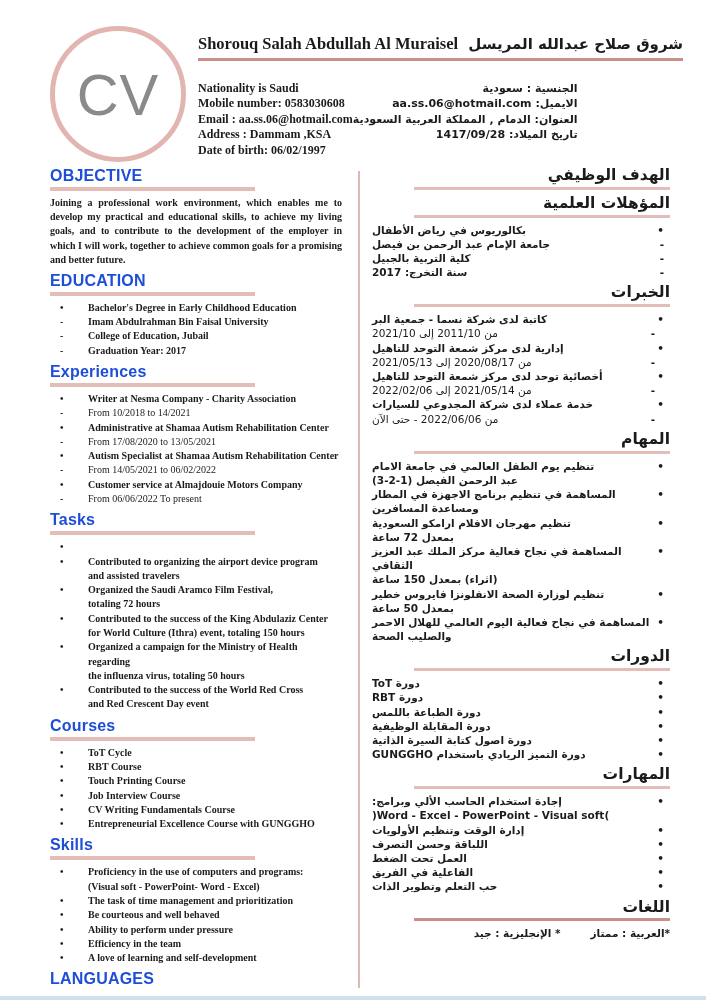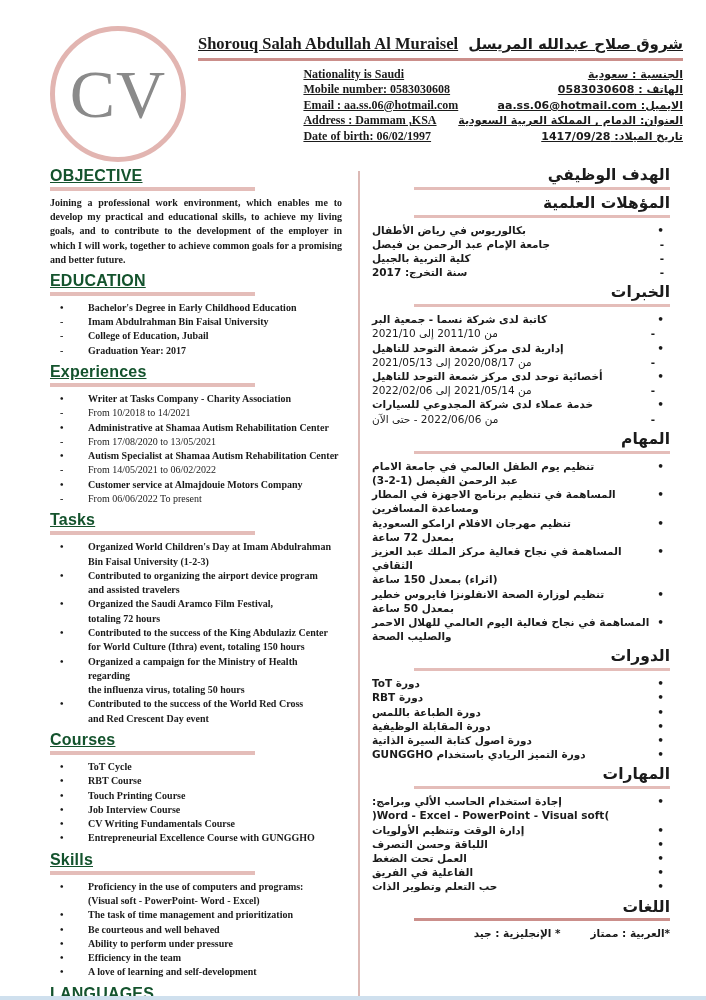--- a/index.html
+++ b/index.html
@@ -12,40 +12,40 @@
     --page-edge-bottom:#cfe0ee;
   }
   html,body{margin:0;padding:0;background:#ffffff;}
   .page{width:706px;height:1000px;background:#ffffff;position:relative;overflow:hidden;color:var(--ink);}
   .page::after{content:"";position:absolute;left:0;right:0;bottom:0;height:4px;background:var(--page-edge-bottom);}
 
   
   .header{display:flex;align-items:flex-start;padding:24px 23px 0 50px;}
   .logo{width:126px;height:126px;border:5px solid var(--logo-ring);border-radius:50%;
         display:flex;align-items:center;justify-content:center;flex-shrink:0;margin-top:2px;background:#fff;}
-  .logo-text{font-family:Liberation Serif, serif;font-size:68px;color:var(--logo-text-color);letter-spacing:1px;}
-  .header-main{flex:1;margin-left:12px;padding-top:10px;min-width:0;text-decoration:underline;}
+  .logo-text{font-family:Liberation Sans, sans-serif;font-size:58px;color:var(--logo-text-color);letter-spacing:1px;}
+  .header-main{flex:1;margin-left:12px;padding-top:10px;min-width:0;}
   .name-row{display:flex;justify-content:space-between;align-items:baseline;}
   .name-en{font:700 16.5px/1.2 "Liberation Serif",serif;}
   .name-ar{font:700 15px/1.2 "DejaVu Sans",sans-serif;direction:rtl;}
   .name-rule{height:3px;background:var(--accent-dark);margin-top:4px;}
-  .contact-row{display:flex;justify-content:flex-end;margin-top:6px;}
+  .contact-row{display:flex;justify-content:flex-start;margin-top:20px;}
   .contact-en .c-line{font:700 12px/15.5px "Liberation Serif",serif;}
   .contact-ar{direction:rtl;text-align:right;}
   .contact-ar .c-line{font:700 11px/15.5px "DejaVu Sans",sans-serif;}
 
   
   .bodygrid{display:flex;align-items:stretch;padding:5px 36px 0 50px;}
   .col-en{width:292px;flex-shrink:0;}
   .vdivider{width:2px;background:var(--divider);margin:4px 12px 0 16px;}
   .col-ar{flex:1;direction:rtl;min-width:0;}
 
   .section{margin-top:5px;}
   .section:first-child{margin-top:0;}
-  .h-en{font:700 16px/1.12 "Liberation Sans",sans-serif;color:#14532d;letter-spacing:.2px;text-decoration:underline;}
+  .h-en{font:700 16px/1.12 "Liberation Sans",sans-serif;color:#1d4ed8;letter-spacing:.2px;}
   .h-ar{font:700 15.5px/1.15 "DejaVu Sans",sans-serif;}
   .u-line{height:4px;background:var(--accent-light);margin:2px 0 5px;}
   .col-en .u-line{width:205px;}
   .col-ar .u-line{width:86%;height:3px;}
   .u-line.dark{background:var(--accent-dark);}
 
   .para-en{font:700 10px/14.2px "Liberation Serif",serif;text-align:justify;}
   .para-ar{font:700 10.5px/14.2px "DejaVu Sans",sans-serif;text-align:justify;}
 
   .item{display:flex;}
@@ -78,21 +78,20 @@
       <div class="contact-row">
         <div class="contact-en">
           <div class="c-line">Nationality is Saudi</div>
           <div class="c-line">Mobile number: 0583030608</div>
           <div class="c-line">Email : aa.ss.06@hotmail.com</div>
           <div class="c-line">Address : Dammam ,KSA</div>
           <div class="c-line">Date of birth: 06/02/1997</div>
         </div>
         <div class="contact-ar">
           <div class="c-line">الجنسية : سعودية</div>
-          <div class="c-line">الهاتف : 0583030608</div>
           <div class="c-line">الايميل: aa.ss.06@hotmail.com</div>
           <div class="c-line">العنوان: الدمام , المملكة العربية السعودية</div>
           <div class="c-line">تاريخ الميلاد: 1417/09/28</div>
         </div>
       </div>
     </div>
   </div>
 
   <div class="bodygrid">
     <div class="col-en" id="col-en">
@@ -119,21 +118,21 @@
           <div class="item">
             <span class="marker">-</span>
             <span class="itext">Graduation Year: 2017</span>
           </div>
         </div>
         <div class="section">
           <div class="h-en">Experiences</div>
           <div class="u-line"></div>
           <div class="item">
             <span class="marker">•</span>
-            <span class="itext">Writer at Tasks Company - Charity Association</span>
+            <span class="itext">Writer at Nesma Company - Charity Association</span>
           </div>
           <div class="item">
             <span class="marker">-</span>
             <span class="itext regular">From 10/2018 to 14/2021</span>
           </div>
           <div class="item">
             <span class="marker">•</span>
             <span class="itext">Administrative at Shamaa Autism Rehabilitation Center</span>
           </div>
           <div class="item">
@@ -155,22 +154,20 @@
           <div class="item">
             <span class="marker">-</span>
             <span class="itext regular">From 06/06/2022  To present</span>
           </div>
         </div>
         <div class="section">
           <div class="h-en">Tasks</div>
           <div class="u-line"></div>
           <div class="item">
             <span class="marker">•</span>
-            <span class="itext">Organized World Children's Day at Imam Abdulrahman
-Bin Faisal University (1-2-3)</span>
           </div>
           <div class="item">
             <span class="marker">•</span>
             <span class="itext">Contributed to organizing the airport device program
 and assisted travelers</span>
           </div>
           <div class="item">
             <span class="marker">•</span>
             <span class="itext">Organized the Saudi Aramco Film Festival,
 totaling 72 hours</span>

